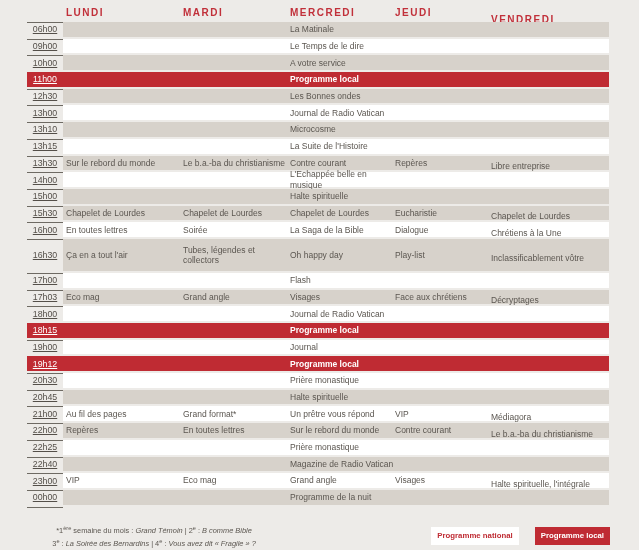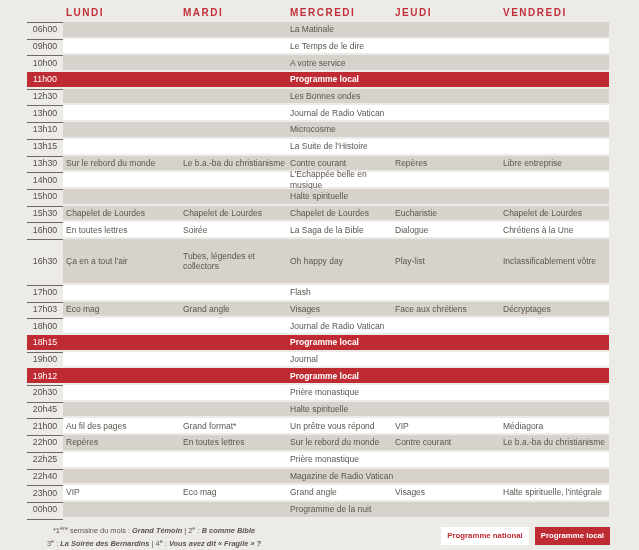--- a/index.html
+++ b/index.html
@@ -10,47 +10,47 @@
     position: relative;
     overflow: hidden;
   }
   #page { position: absolute; inset: 0; }
 
   
   .c0 { left: 66px;  width: 102px; }
   .c1 { left: 183px; width: 106px; }
   .c2 { left: 284px; width: 106px; padding-left: 6px; }
   .c3 { left: 395px; width: 103px; }
-  .c4 { left: 503px; width: 104px; }
+  .c4 { left: 491px; width: 104px; margin-top: 7px; }
 
   .day {
     position: absolute; top: 7px;
     font-size: 10px; font-weight: bold;
     letter-spacing: 1.5px;
     color: var(--header-red, #c1303a);
   }
 
   #rows { position: absolute; top: 22px; left: 0; width: 639px; }
   .row { position: relative; height: 14.7px; margin-bottom: 2px; }
-  .row.tall { height: 44px; }
+  .row.tall { height: 32px; }
 
   .tline {
     position: absolute; top: 0; left: 27px;
     width: 36px; height: 1px;
     background: var(--line, #6e6a63);
   }
   .band { position: absolute; top: 0; bottom: 0; left: 63px; right: 30px; }
   .row.gray  .band { background: var(--gray-band, #d7d2cb); }
   .row.white .band { background: var(--white-band, #ffffff); }
   .row.red   .band { background: var(--red, #bf2b33); left: 27px; }
 
   .time {
     position: absolute; left: 27px; width: 36px; top: 0; bottom: 0;
     display: flex; align-items: center; justify-content: center;
-    font-size: 8.8px; color: var(--time-text, #544f49);
+    font-size: 8.8px; color: var(--time-text, #544f49); text-decoration: underline;
   }
   .row.red .time { color: #ffffff; }
 
   .cell {
     position: absolute; top: 0; bottom: 0;
     display: flex; align-items: center;
     font-size: 8.5px; line-height: 1.2;
     color: var(--text, #5b5650);
   }
   .row.red .cell { color: #ffffff; font-weight: bold; }
@@ -59,26 +59,26 @@
     margin-left: 27px; width: 36px; height: 1px;
     background: var(--line, #6e6a63);
   }
 
   #footnote {
     position: absolute; top: 523px; left: 28px; width: 252px;
     text-align: center;
     font-size: 7.4px; line-height: 10px;
     color: var(--text, #5b5650);
   }
-  .fn-it  { font-style: italic; font-weight: bold; }
+  .fn-it  { font-style: italic; }
   .fn-sup { font-size: 5.6px; vertical-align: super; }
 
   #legend {
     position: absolute; top: 527px; right: 29px;
-    display: flex; gap: 6px;
+    display: flex; gap: 16px;
   }
   .legend-btn {
     font-size: 7.8px; font-weight: bold; line-height: 1;
     padding: 5px 6px;
     cursor: pointer;
   }
   .legend-btn.national { background: var(--white-band, #ffffff); color: var(--red, #bf2b33); }
   .legend-btn.local    { background: var(--red, #bf2b33); color: #ffffff; }
 </style>
 </head>

